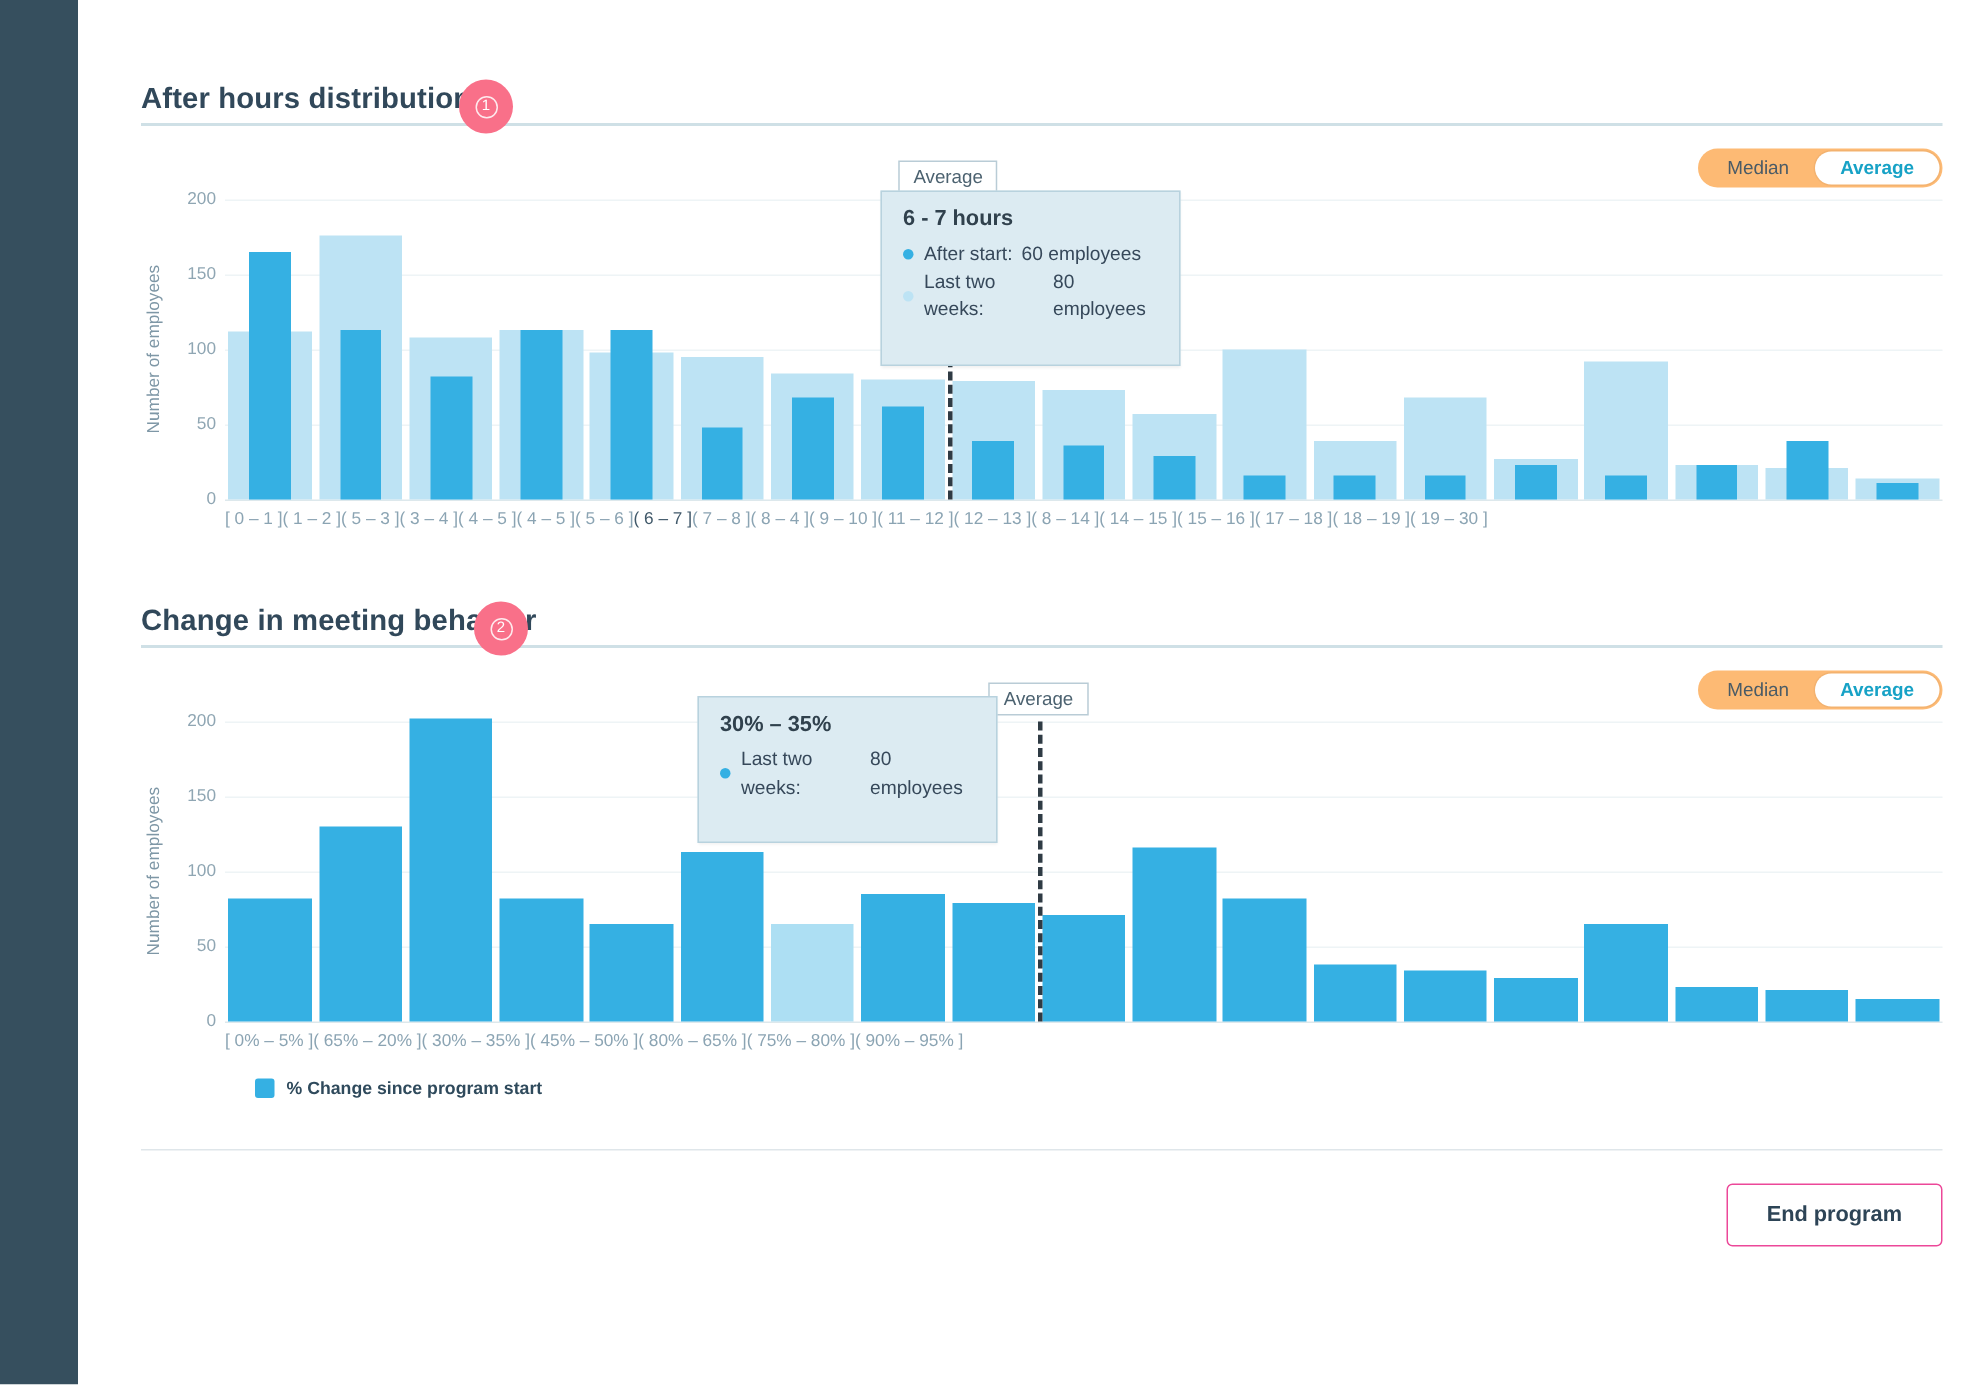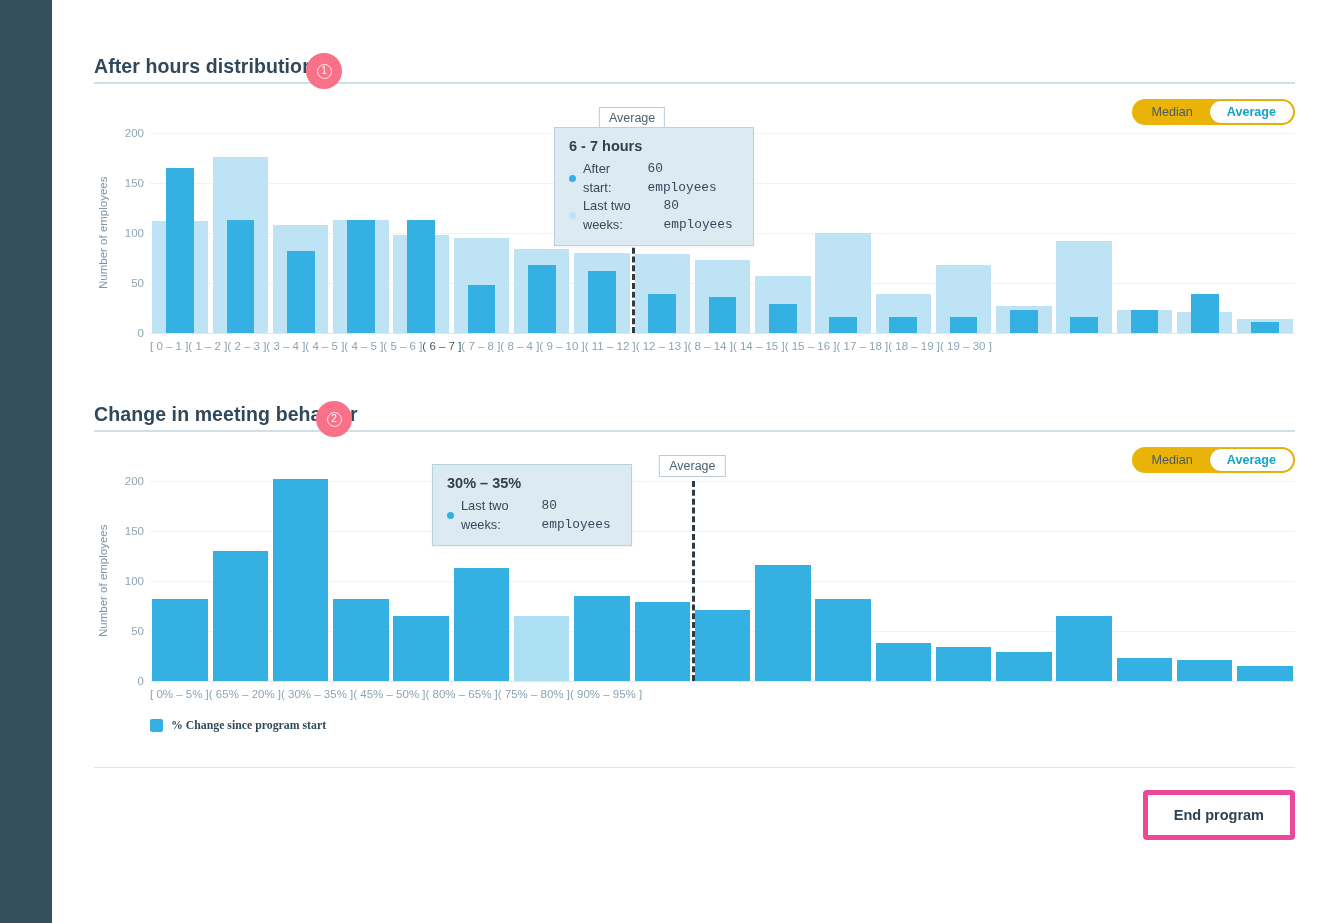--- a/index.html
+++ b/index.html
@@ -45,21 +45,21 @@
     display: flex; align-items: center; justify-content: center;
     width: 15px; height: 15px; border-radius: 50%;
     border: 1px solid rgba(255,255,255,.85);
     font-size: 10px; line-height: 1; padding-bottom: 1px;
   }
 
   
   .toggle-row { display: flex; justify-content: flex-end; padding-top: 15px; }
   .toggle {
     display: inline-flex; align-items: center;
-    background: #eab308; border-radius: 16px; height: 26px; padding: 2px;
+    background: #fdba74; border-radius: 16px; height: 26px; padding: 2px;
   }
   .toggle .opt {
     height: 22px; line-height: 22px; padding: 0 17px;
     font-size: 12.6px; border-radius: 14px; color: #4a5b66;
     cursor: pointer; white-space: nowrap;
   }
   .toggle .opt.active {
     background: #ffffff; color: #17a2c6; font-weight: 700;
     box-shadow: 0 0 0 1px rgba(0,0,0,.04);
   }
@@ -115,42 +115,43 @@
 
   
   .xaxis { position: relative; display: flex; margin-top: 7px; }
   .xcat { flex: 1 1 0; text-align: center; font-size: 11.5px; color: #8ba4b3; white-space: nowrap; }
   .xcat.bold { color: #41596a; font-weight: 400; }
 
   
   .tooltip {
     position: absolute; z-index: 30;
     background: #dcebf2; border: 1px solid #b8d2de;
-    padding: 10px 14px 11px 14px;
+    padding: 10px 14px 27px 14px;
     box-shadow: 0 1px 2px rgba(0,0,0,.06);
+    margin-left: 33px;
   }
   .tt-title { font-size: 14.5px; font-weight: 700; color: #30414d; margin-bottom: 6px; }
   .tt-row { display: flex; align-items: center; font-size: 12.8px; color: #36485a; line-height: 1.45; }
   .tt-dot { width: 7px; height: 7px; border-radius: 50%; margin-right: 7px; flex: 0 0 7px; }
   .tt-k { }
-  .tt-v { margin-left: 6px; font-family: Liberation Mono, monospace; }
+  .tt-v { margin-left: 6px; }
 
   
   .legend { display: flex; align-items: center; gap: 26px; margin-top: 18px; }
   .lg { display: flex; align-items: center; gap: 8px; }
   .lg-sw { width: 13px; height: 13px; border-radius: 2px; }
   .lg-tx { font-size: 11.8px; font-weight: 700; color: #2f4a5c; }
 
   
   .footer {
     border-top: 1px solid #dfe6ea; margin-top: 34px;
     display: flex; justify-content: flex-end; padding-top: 22px;
   }
   .btn-end {
-    border: 5px solid #ec4899; border-radius: 4px; background: #fff;
+    border: 1px solid #ec4899; border-radius: 4px; background: #fff;
     color: #2d4456; font-size: 14.5px; font-weight: 700;
     padding: 12px 26px; cursor: pointer;
   }
 </style>
 </head>
 <body>
 
 <div id="app">
   <div class="rail"></div>
 
@@ -268,21 +269,21 @@
             <div class="avgtag" style="left: 42.1053%; top: -26px;">Average</div>
           </div>
       </div>
 
       <div class="chart-wrap">
         <div style="width:18px;flex:0 0 18px;"></div>
         <div style="width:38px;flex:0 0 38px;"></div>
         <div class="xaxis" id="xaxis1">
             <div class="xcat">[ 0 – 1 ]</div>
             <div class="xcat">( 1 – 2 ]</div>
-            <div class="xcat">( 2 – 3 ]</div>
+            <div class="xcat">( 5 – 3 ]</div>
             <div class="xcat">( 3 – 4 ]</div>
             <div class="xcat">( 4 – 5 ]</div>
             <div class="xcat">( 4 – 5 ]</div>
             <div class="xcat">( 5 – 6 ]</div>
             <div class="xcat bold">( 6 – 7 ]</div>
             <div class="xcat">( 7 – 8 ]</div>
             <div class="xcat">( 8 – 4 ]</div>
             <div class="xcat">( 9 – 10 ]</div>
             <div class="xcat">( 11 – 12 ]</div>
             <div class="xcat">( 12 – 13 ]</div>
@@ -424,21 +425,21 @@
             <div class="xcat">( 80% – 65% ]</div>
             <div class="xcat"></div>
             <div class="xcat"></div>
             <div class="xcat">( 75% – 80% ]</div>
             <div class="xcat"></div>
             <div class="xcat"></div>
             <div class="xcat">( 90% – 95% ]</div>
           </div>
       </div>
 
-      <div class="legend" style="margin-left:56px;font-family:Liberation Serif, serif;">
+      <div class="legend" style="margin-left:76px;">
         <div class="lg">
           <div class="lg-sw" style="background:#35b0e3"></div>
           <div class="lg-tx">% Change since program start</div>
         </div>
       </div>
 
       <div class="tooltip" style="left:338px; top:112px; width:200px;">
         <div class="tt-title">30% – 35%</div>
         <div class="tt-row">
           <div class="tt-dot" style="background:#35b0e3"></div>

